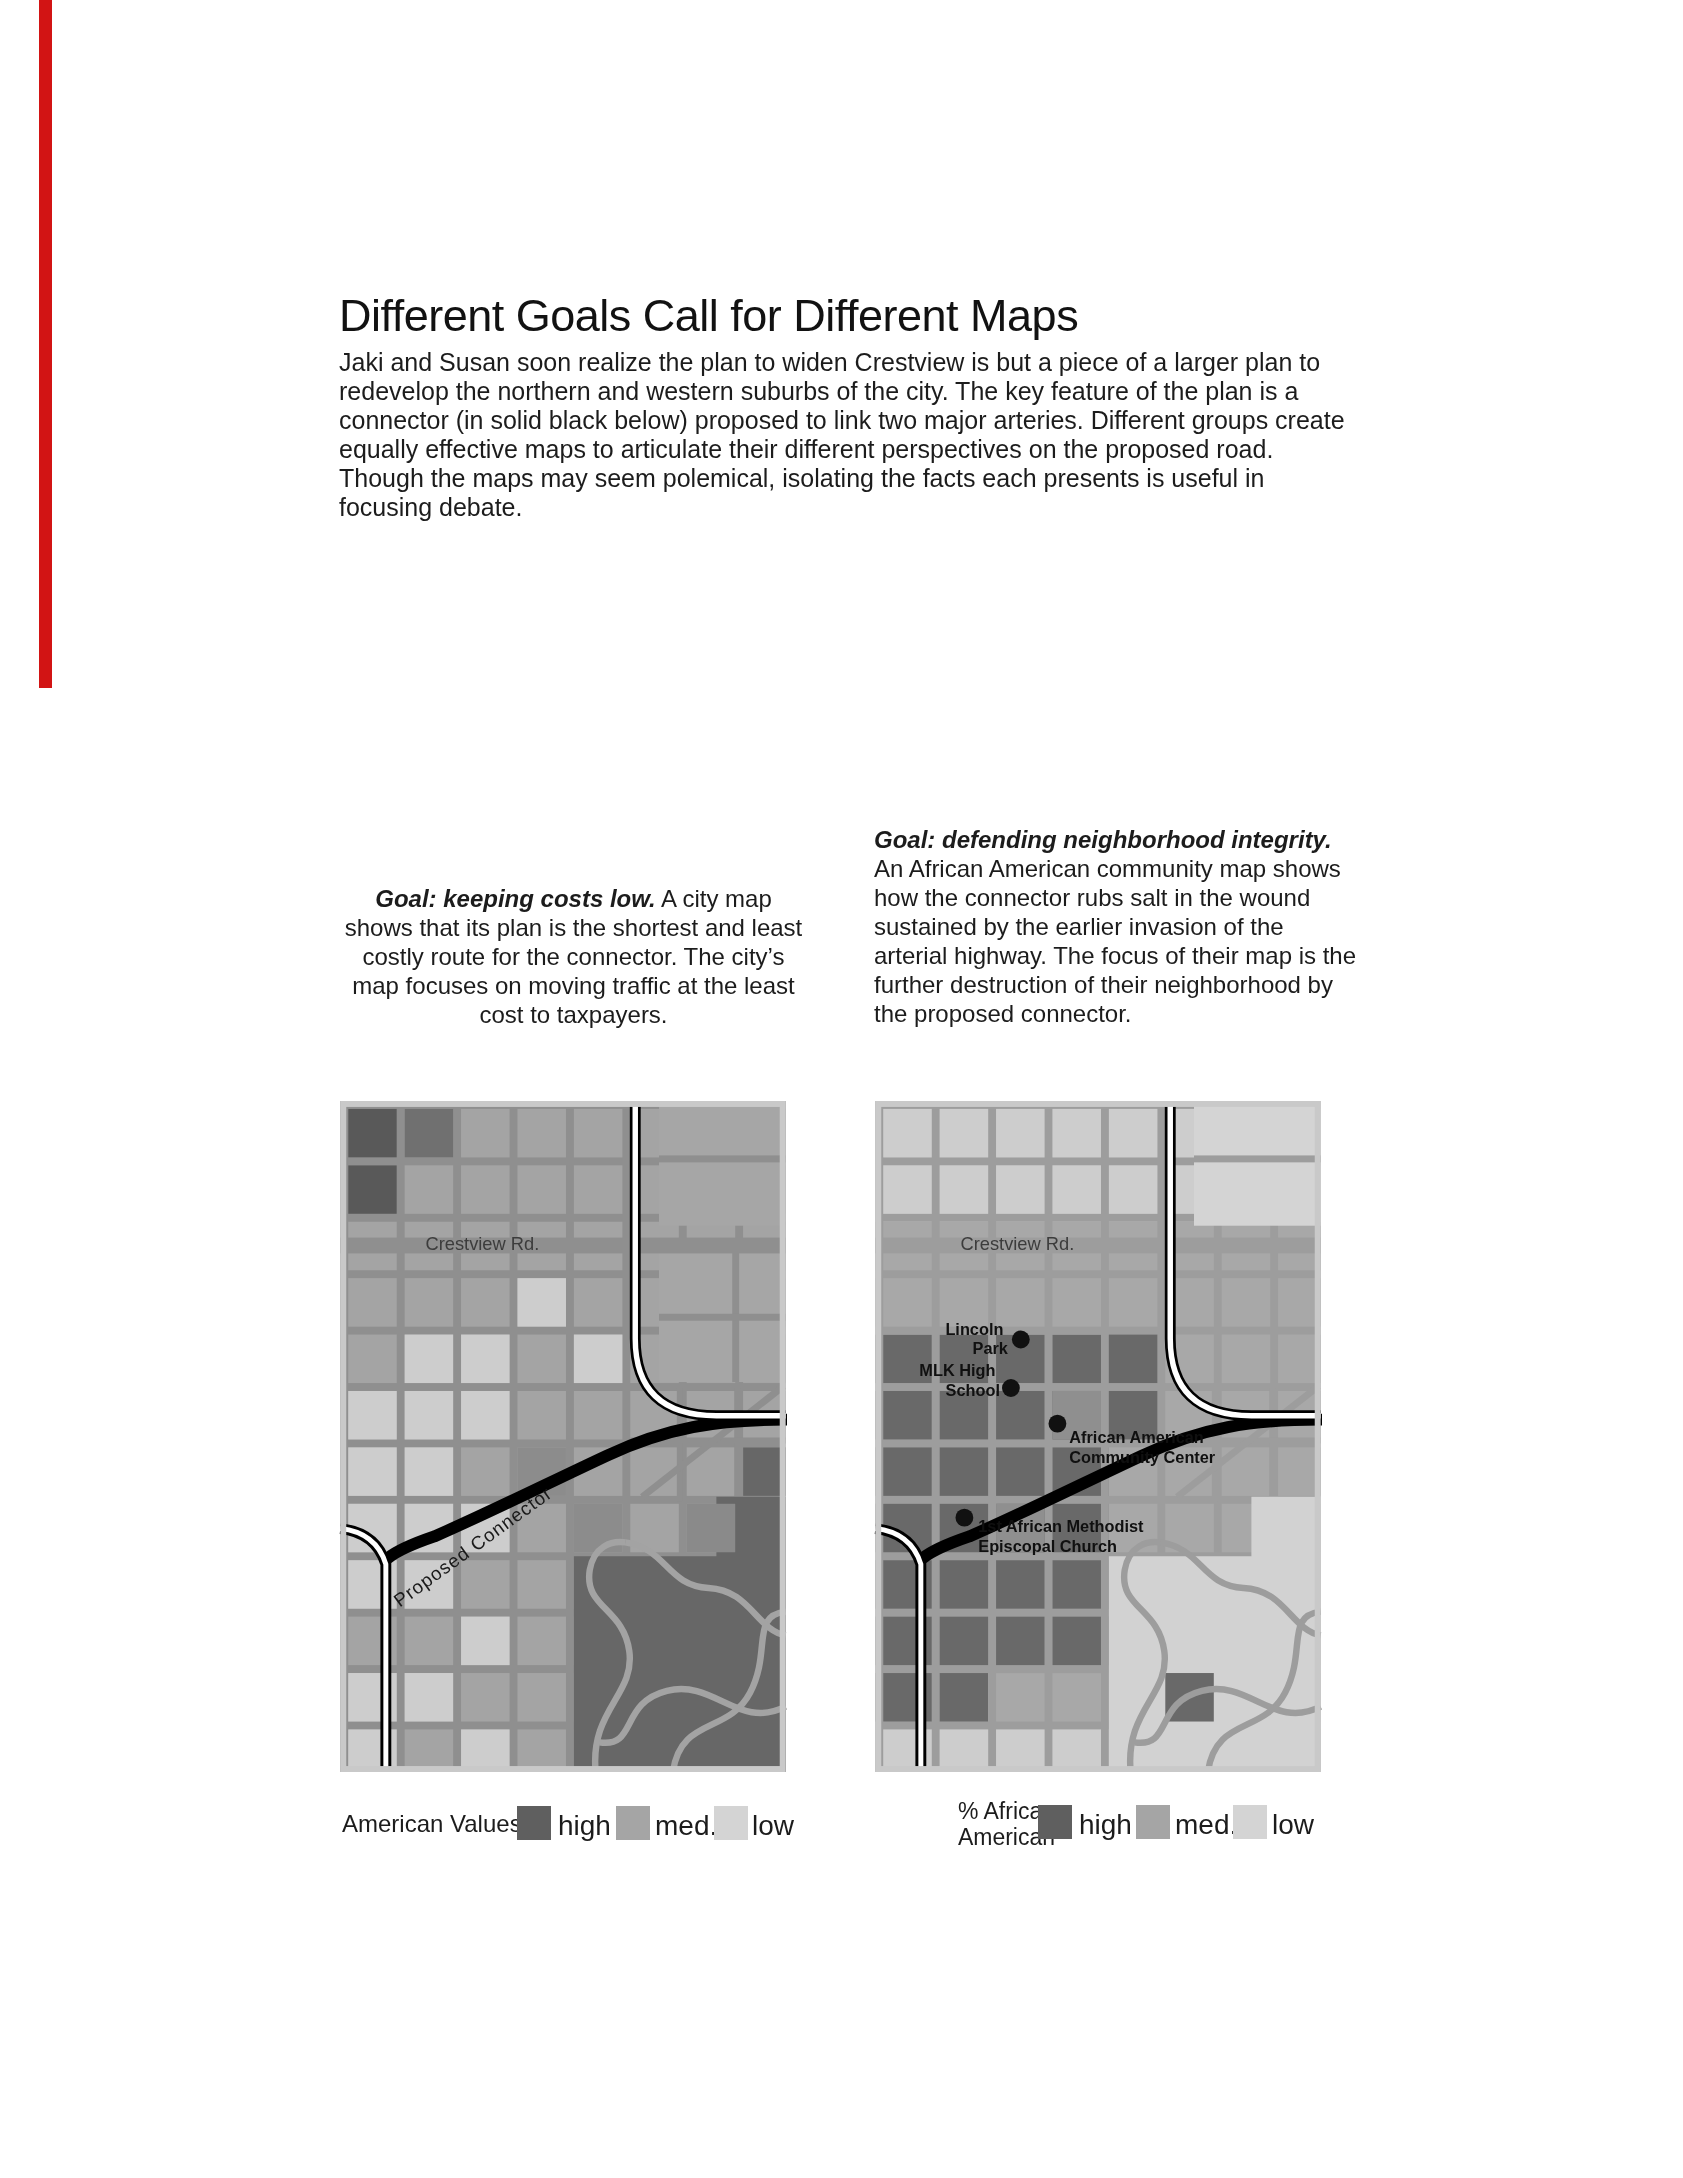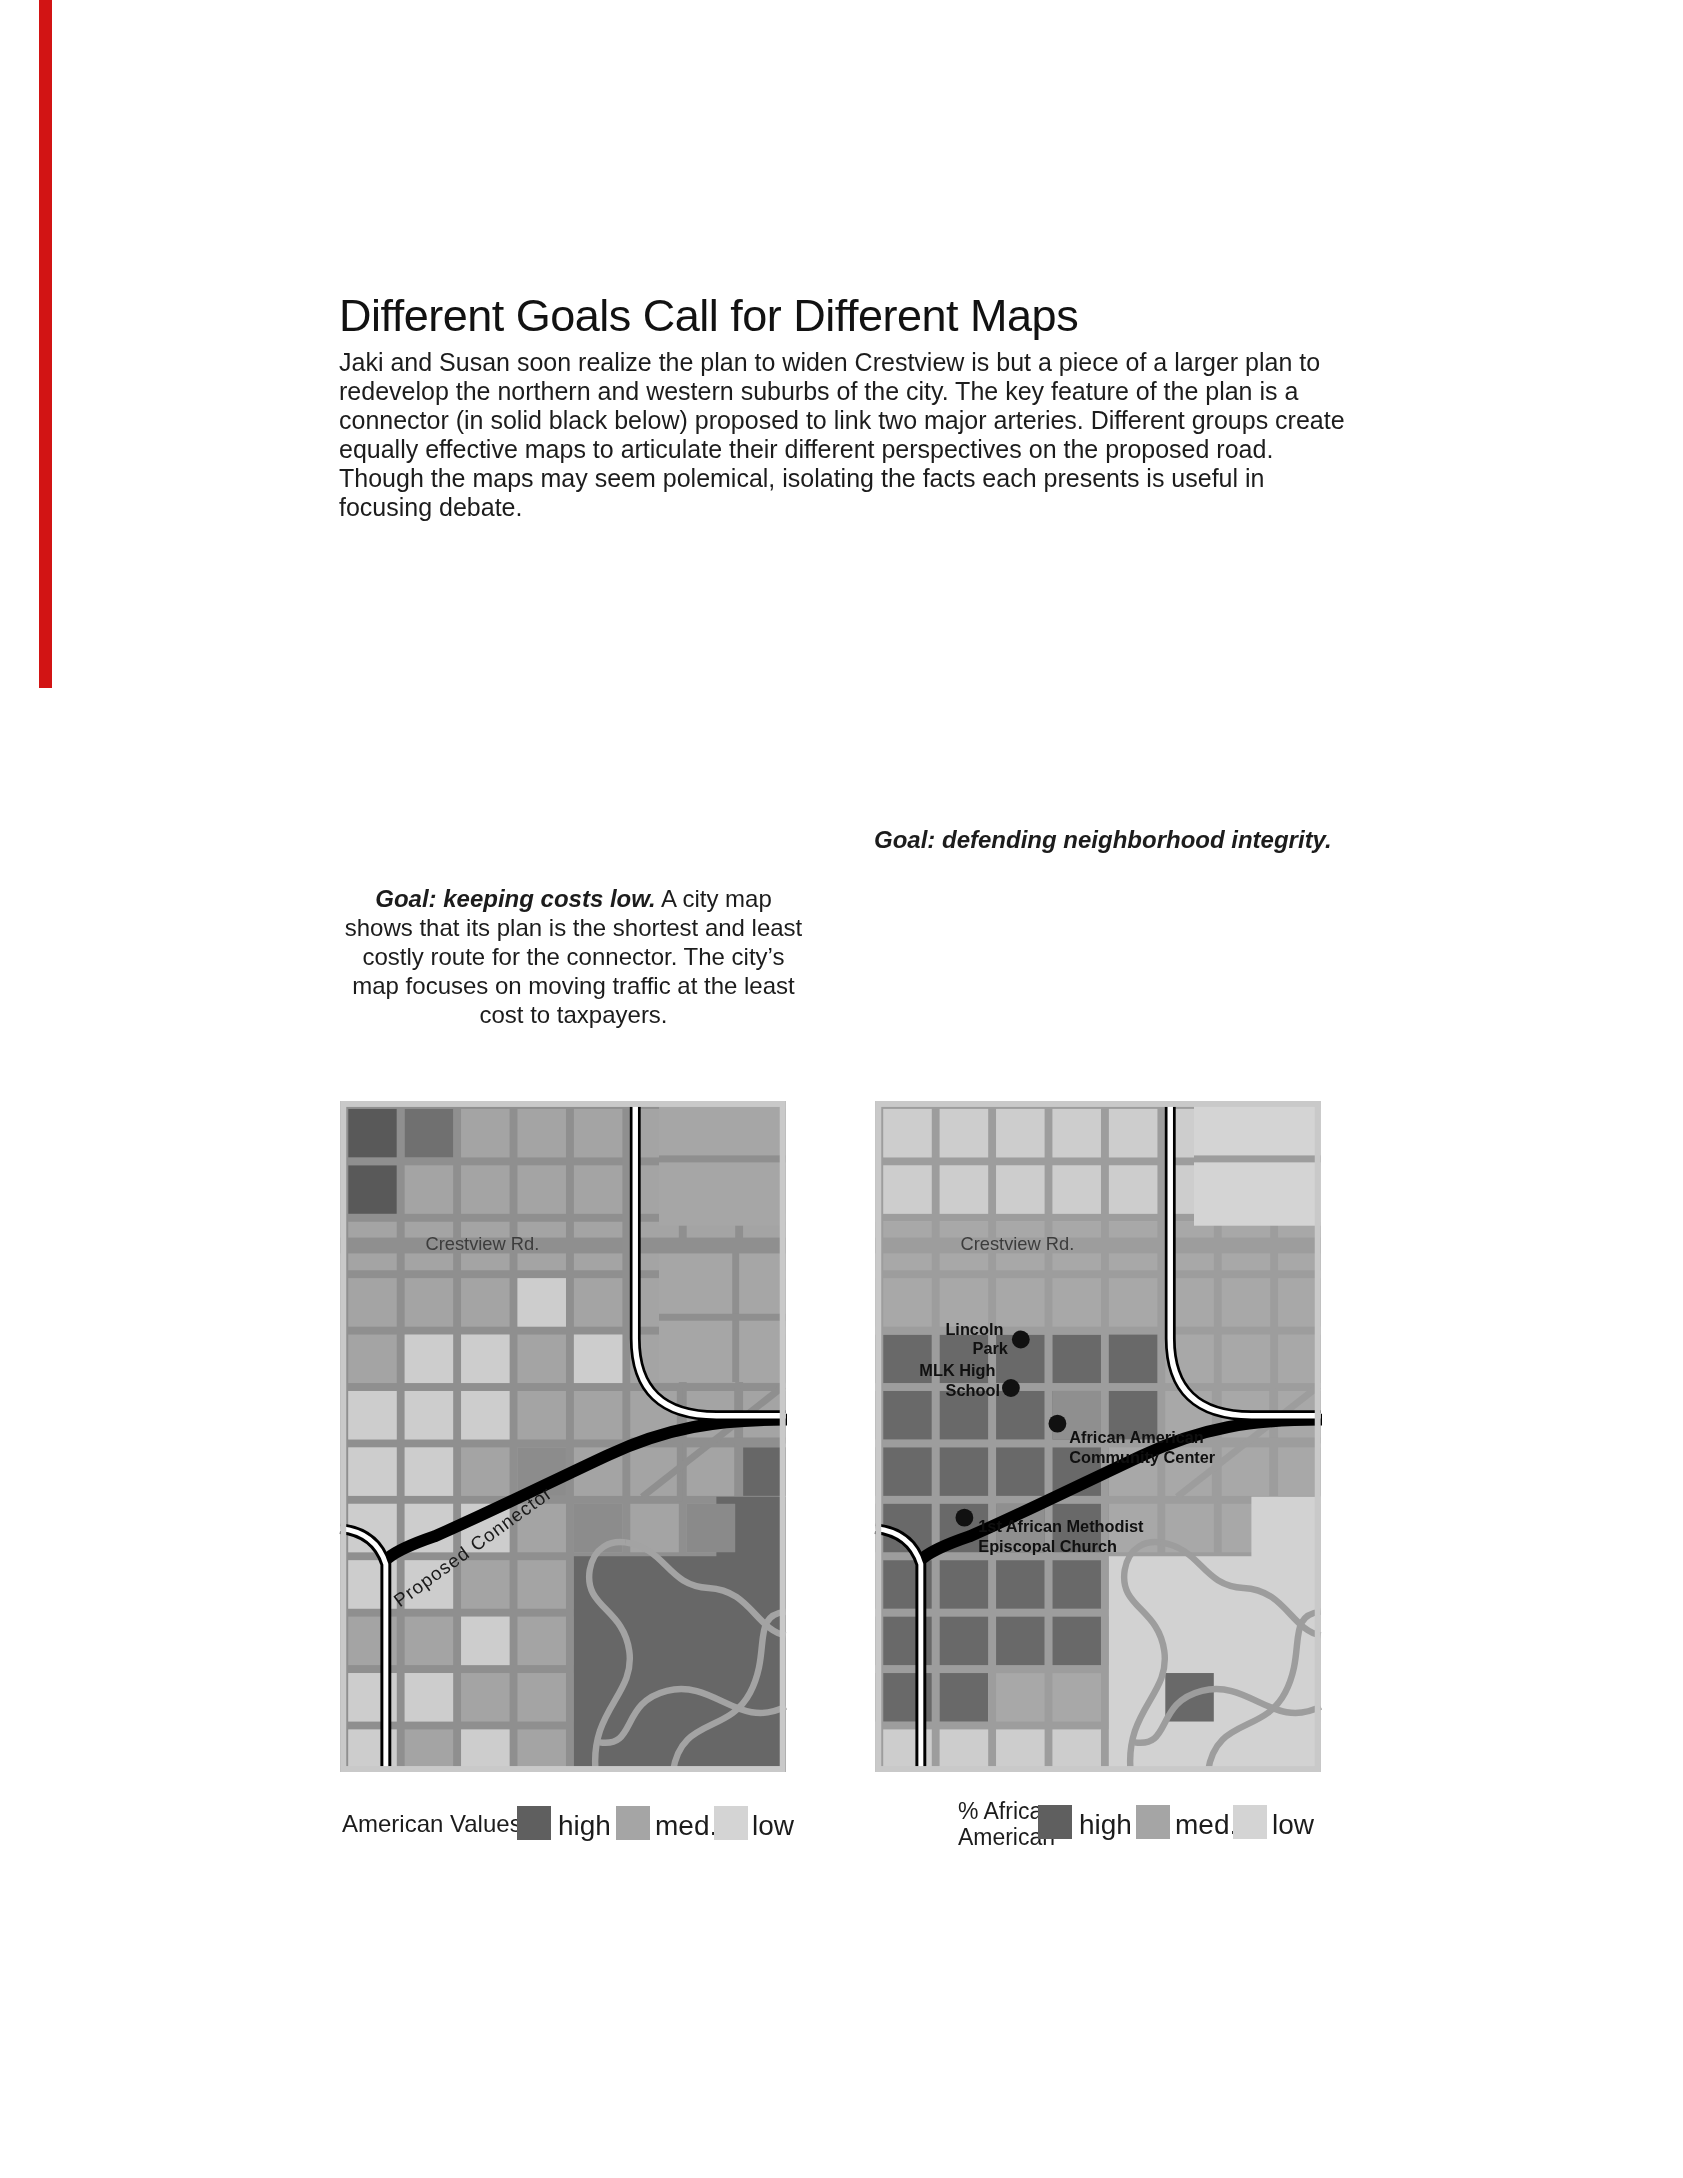--- a/index.html
+++ b/index.html
@@ -35,20 +35,21 @@
   <h1 id="title" class="abs" style="margin:0;">Different Goals Call for Different Maps</h1>
 
   <p id="intro" class="abs" style="margin:0;">Jaki and Susan soon realize the plan to widen Crestview is but a piece of a larger plan to redevelop the northern and western suburbs of the city. The key feature of the plan is a connector (in solid black below) proposed to link two major arteries. Different groups create equally effective maps to articulate their different perspectives on the proposed road. Though the maps may seem polemical, isolating the facts each presents is useful in focusing debate.</p>
 
   <div id="goal-left" class="abs goal">
     <span class="goal-lead">Goal: keeping costs low.</span><span> A city map shows that its plan is the shortest and least costly route for the connector. The city’s map focuses on moving traffic at the least cost to taxpayers.</span>
   </div>
 
   <div id="goal-right" class="abs goal">
     <span class="goal-lead">Goal: defending neighborhood integrity.</span><br>
+    <span>An African American community map shows how the connector rubs salt in the wound sustained by the earlier invasion of the arterial highway. The focus of their map is the further destruction of their neighborhood by the proposed connector.</span>
   </div>
 
   <svg class="abs" style="left:339px;top:1101px;" width="448" height="671" viewBox="0 0 450 678">
     <defs>
       <pattern id="pm1" width="57" height="57" patternUnits="userSpaceOnUse">
         <rect x="8" y="8" width="49" height="49" fill="#a4a4a4"></rect>
       </pattern>
     </defs>
     <rect x="0" y="0" width="450" height="678" fill="#8f8f8f"></rect>
     <rect x="0" y="0" width="450" height="678" fill="url(#pm1)"></rect>

